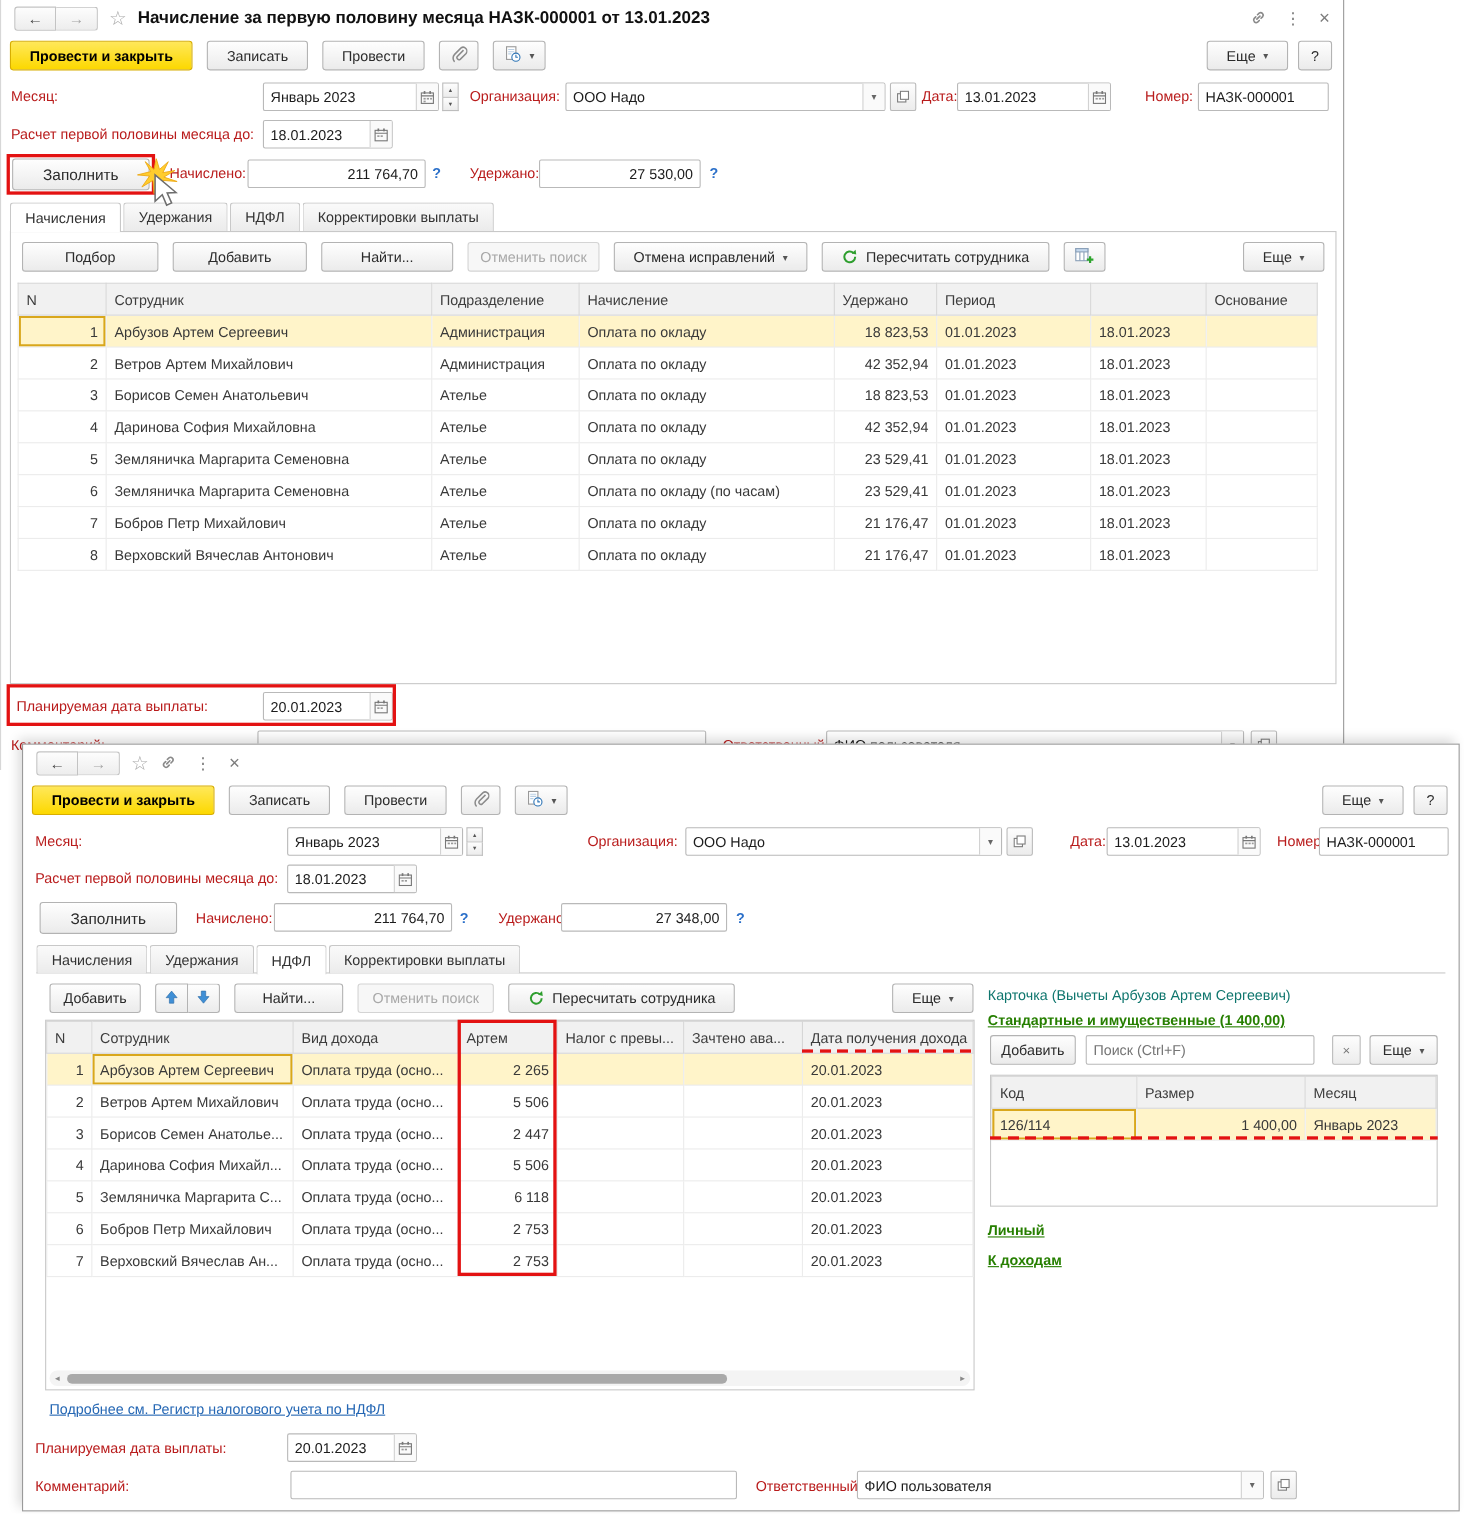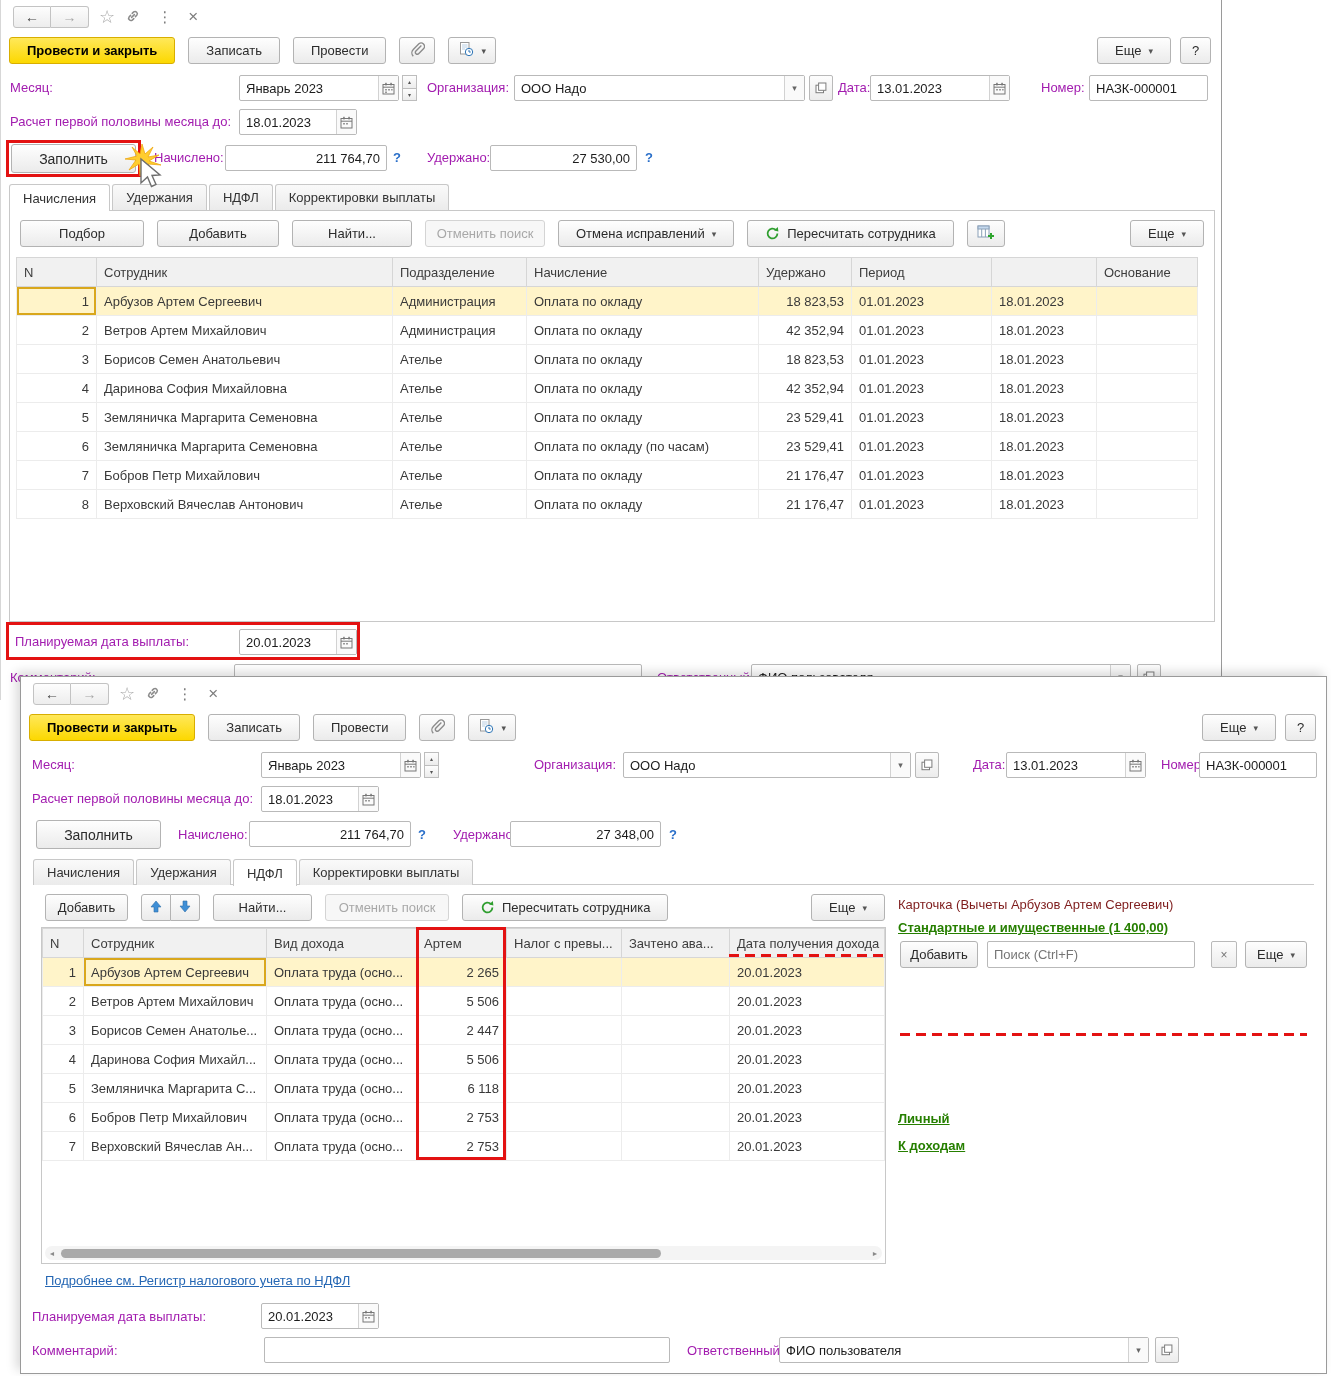--- a/index.html
+++ b/index.html
@@ -19,21 +19,21 @@
   .wicons { display:flex; align-items:center; gap:16px; color:#7d7d7d; font-size:14px; }
   .kebab { font-size:15px; letter-spacing:0; }
   .closex { font-size:17px; }
   .toolbar { position:absolute; left:8px; right:10px; top:37px; height:29px; display:flex; gap:13px; }
   .btn { display:inline-flex; align-items:center; justify-content:center; height:27px; padding:0 17px; border:1px solid #b3b3b3; border-radius:3px; background:linear-gradient(#fefefe,#ebebeb); color:#2b2b2b; white-space:nowrap; cursor:pointer; font-size:13px; }
   .btn.primary { background:linear-gradient(#ffe85a,#fcd800); border-color:#d8ae00; font-weight:bold; color:#000; }
   .btn.disabled { color:#a8a8a8; border-color:#d4d4d4; background:#f7f7f7; }
   .btn.iconb { padding:0 9px; }
   .btn .caret { font-size:9px; color:#555; margin-left:7px; }
   .tbright { margin-left:auto; display:flex; gap:9px; }
-  .lbl { position:absolute; color:#a21caf; white-space:nowrap; }
+  .lbl { position:absolute; color:#b91c1c; white-space:nowrap; }
   .field { position:absolute; height:26px; border:1px solid #b9b9b9; border-radius:2px; background:#fff; display:flex; align-items:stretch; }
   .field input { border:none; outline:none; flex:1; min-width:0; padding:0 6px; font:inherit; color:#1c1c1c; background:transparent; }
   .field input.num { text-align:right; }
   .inbtn { width:20px; border-left:1px solid #d2d2d2; background:#fafafa; display:flex; align-items:center; justify-content:center; color:#666; font-size:9px; cursor:pointer; }
   .spin { position:absolute; width:15px; height:26px; display:flex; flex-direction:column; }
   .spin span { flex:1; border:1px solid #bdbdbd; background:linear-gradient(#fdfdfd,#ececec); font-size:6px; color:#555; display:flex; align-items:center; justify-content:center; cursor:pointer; }
   .spin span:last-child { border-top:none; }
   .sqbtn { position:absolute; width:24px; height:26px; border:1px solid #b9b9b9; border-radius:2px; background:linear-gradient(#fdfdfd,#ececec); display:flex; align-items:center; justify-content:center; cursor:pointer; }
   .qmark { position:absolute; color:#2a6fc9; font-weight:bold; cursor:pointer; }
   .tabstrip { position:absolute; display:flex; gap:2px; z-index:3;align-items:center; }
@@ -43,40 +43,41 @@
   .gridtb { position:absolute; display:flex; align-items:flex-start; gap:13px; }
   table.grid { border-collapse:collapse; table-layout:fixed; width:100%; }
   .grid th { background:#f1f1f1; border:1px solid #d6d6d6; font-weight:normal; text-align:left; padding:0 7px; color:#3d3d3d; height:29px; white-space:nowrap; overflow:hidden; }
   .grid td { border:1px solid #ececec; padding:0 7px; height:29px; white-space:nowrap; overflow:hidden; color:#393939; cursor:default; }
   .grid tr.sel td { background:#fff4c9; }
   .grid td.anchor { box-shadow:inset 0 0 0 2px #d9a71c; background:#ffe9ab; }
   .grid .r { text-align:right; }
   .redbox { position:absolute; border:3px solid #e31212; pointer-events:none; z-index:5; }
   .reddash { position:absolute; height:3px; background:repeating-linear-gradient(90deg,#e31212 0 10px,transparent 10px 16px); pointer-events:none; z-index:5; }
   .greenlink { color:#267f00; text-decoration:underline; cursor:pointer; white-space:nowrap;font-weight:bold; }
-  .greentext { color:#7f1d1d; white-space:nowrap; }
+  .greentext { color:#0f766e; white-space:nowrap; }
   .bluelink { color:#2567b4; text-decoration:underline; cursor:pointer; white-space:nowrap; }
   .hscroll { position:absolute; height:14px; display:flex; align-items:center; background:#f4f4f4; border-radius:7px; }
   .hscroll .arr { width:14px; font-size:7px; color:#8a8a8a; text-align:center; cursor:pointer; }
   .hthumb { position:absolute; height:9px; background:#a9a9a9; border-radius:5px; cursor:pointer; }
   .updown { display:flex; }
   .updown .btn { padding:0 8px; }
   .updown .btn:first-child { border-radius:3px 0 0 3px; }
   .updown .btn:last-child { border-radius:0 3px 3px 0; border-left:none; }
 </style>
 </head>
 <body>
 
 <div class="win" id="w1">
   <div class="titlebar">
     <div class="navgroup">
       <div class="navbtn">←</div>
       <div class="navbtn">→</div>
     </div>
     <span class="star">☆</span>
+    <div class="wtitle">Начисление за первую половину месяца НАЗК-000001 от 13.01.2023</div>
     <div class="wicons">
       <span><svg width="16" height="16" viewBox="0 0 16 16" fill="none" stroke="#8a8a8a" stroke-width="1.5" stroke-linecap="round">
             <path d="M6.6 9.4l2.8-2.8"></path>
             <path d="M5.6 7.4L4.1 8.9a2.3 2.3 0 0 0 3.2 3.2l1.5-1.5"></path>
             <path d="M10.4 8.6L11.9 7.1a2.3 2.3 0 0 0-3.2-3.2L7.2 5.4"></path>
           </svg></span>
       <span class="kebab">⋮</span>
       <span class="closex">×</span>
     </div>
   </div>
@@ -637,20 +638,43 @@
   <div class="greenlink abs" style="left:877px;top:243px">Стандартные и имущественные (1 400,00)</div>
   <div class="btn abs" style="left:879px;top:264px;width:78px">Добавить</div>
   <div class="field" style="left:966px;top:264px;width:208px;height:27px">
     <input style="color: rgb(157, 157, 157);" placeholder="Поиск (Ctrl+F)">
   </div>
   <div class="sqbtn" style="left:1190px;top:264px;width:26px;height:27px;color:#777;font-size:12px">×</div>
   <div class="btn abs" style="left:1224px;top:264px;width:62px">
       <span>Еще</span>
       <span class="caret">▾</span>
     </div>
+  <div class="panel" style="left:879px;top:300px;width:407px;height:120px">
+    <table class="grid">
+      <colgroup>
+          <col style="width:132px">
+          <col style="width:153px">
+          <col>
+        </colgroup>
+      <thead>
+          <tr>
+        <th>Код</th>
+            <th>Размер</th>
+            <th>Месяц</th>
+      </tr>
+        </thead>
+      <tbody>
+        <tr class="sel">
+            <td class="anchor">126/114</td>
+            <td class="r">1 400,00</td>
+            <td>Январь 2023</td>
+          </tr>
+      </tbody>
+    </table>
+  </div>
   <div class="reddash" style="left:879px;top:356px;width:407px"></div>
   <div class="greenlink abs" style="left:877px;top:434px">Личный</div>
   <div class="greenlink abs" style="left:877px;top:461px">К доходам</div>
 
   <div class="lbl" style="left:11px;top:632px">Планируемая дата выплаты:</div>
   <div class="field" style="left:240px;top:626px;width:118px">
     <input value="20.01.2023" style="">
     <span class="inbtn">
         <svg width="13" height="13" viewBox="0 0 13 13">
           <rect x="1" y="2.5" width="11" height="9.5" fill="none" stroke="#777"></rect>

